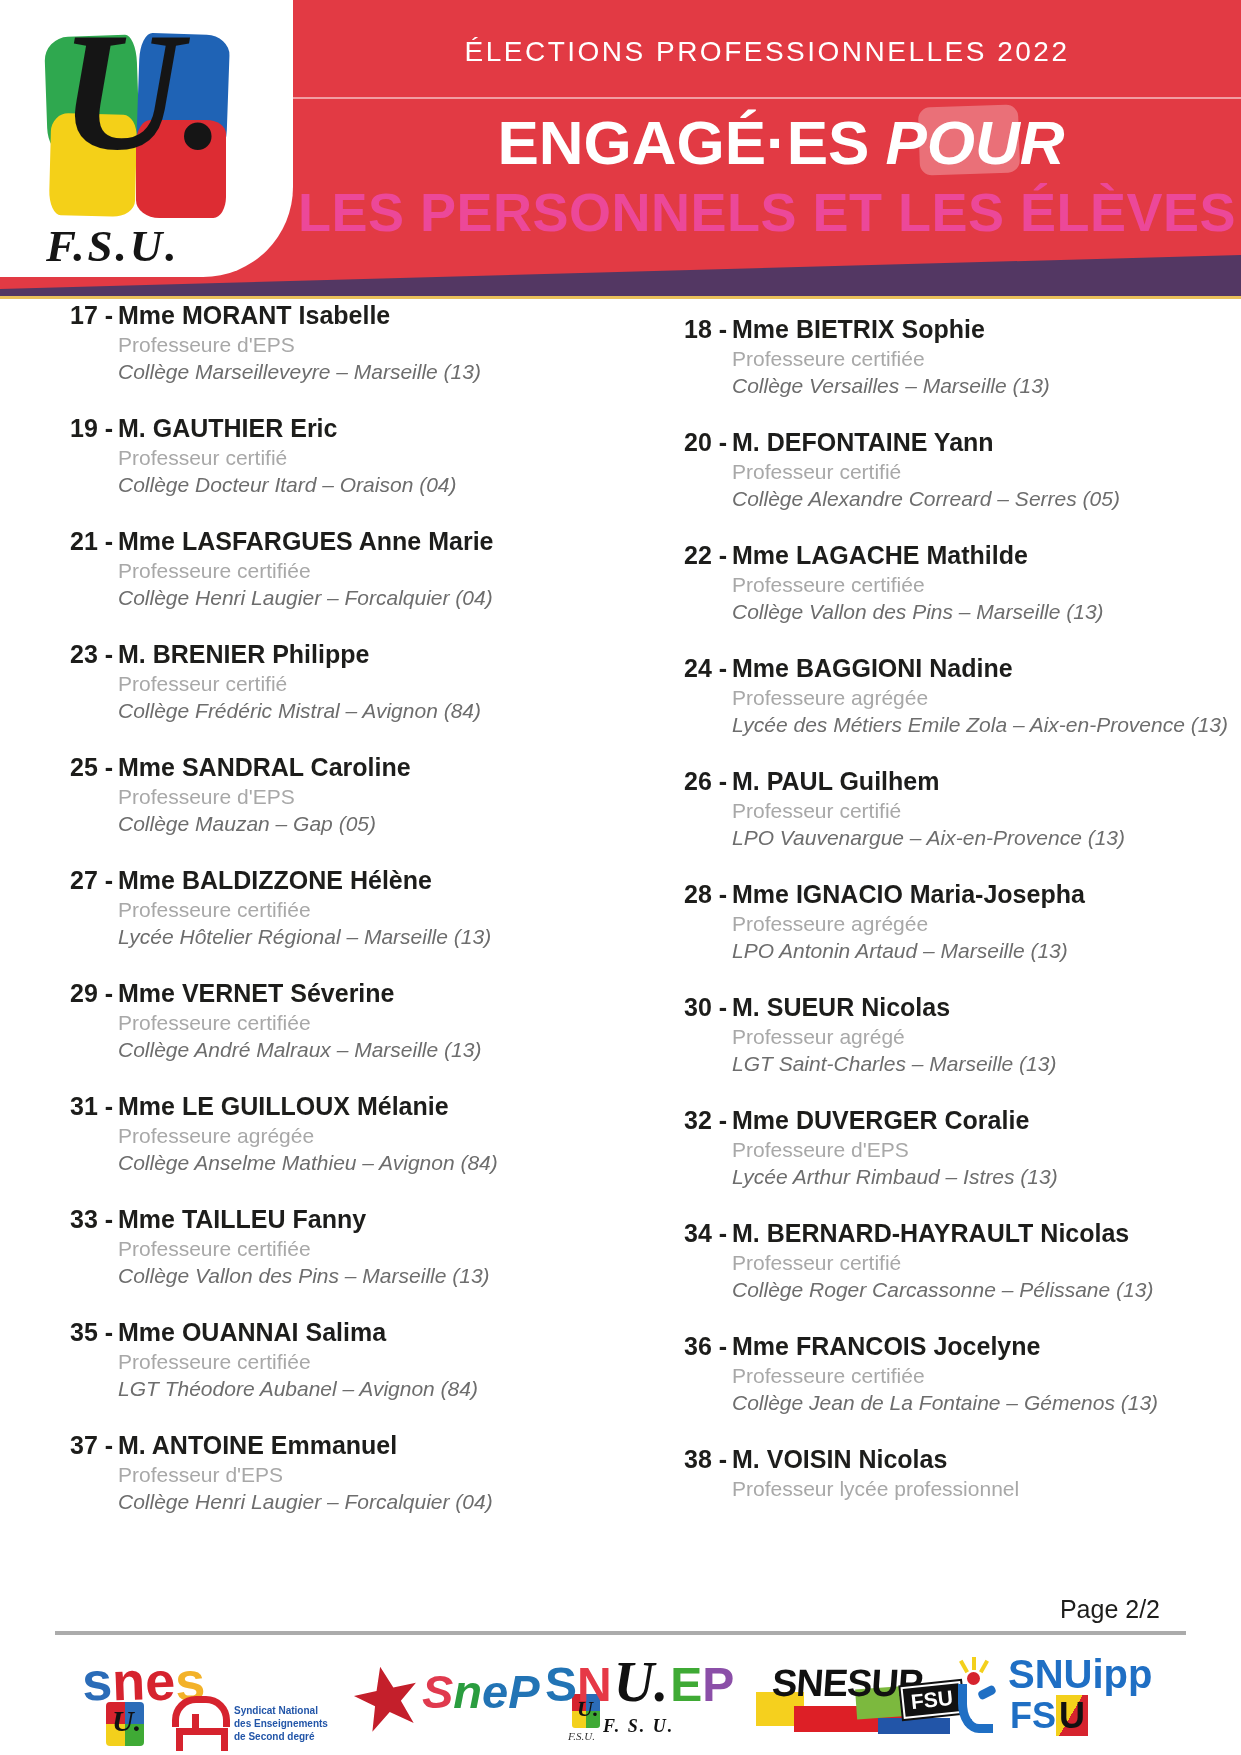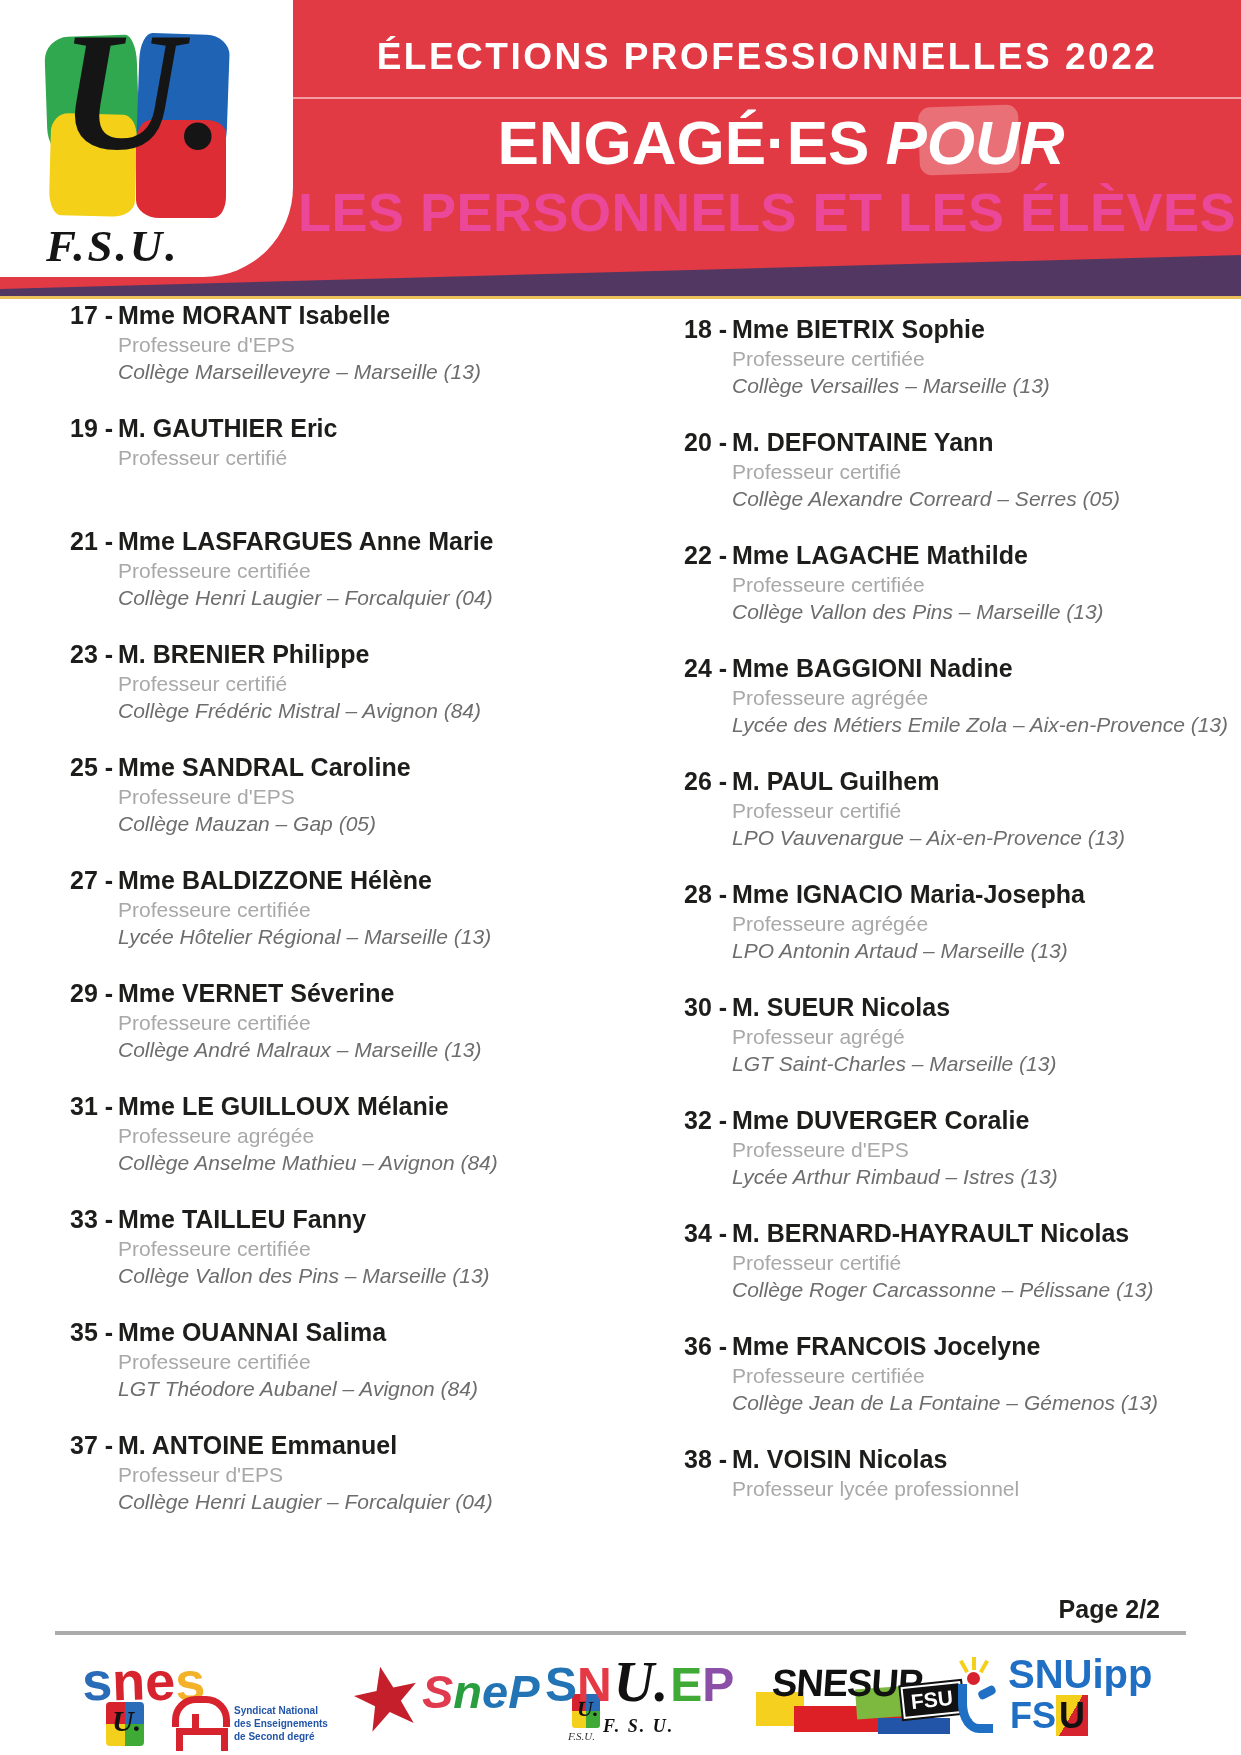--- a/index.html
+++ b/index.html
@@ -5,21 +5,21 @@
   html,body{margin:0;padding:0;background:#ffffff;}
   .sheet{position:relative;width:1241px;height:1755px;background:#fff;overflow:hidden;
          font-family:"Liberation Sans", sans-serif;}
 
   
   .red-band{position:absolute;left:0;top:0;width:1241px;height:296px;background:#e23a44;}
   .purple-wedge{position:absolute;left:0;top:0;width:1241px;height:296px;background:#533763;
     clip-path:polygon(0 289px,1241px 255px,1241px 296px,0 296px);}
   .gold-line{position:absolute;left:0;top:296px;width:1241px;height:3px;background:#e9c05a;}
   .eyebrow{position:absolute;left:293px;right:0;top:36px;text-align:center;color:#fff;
-    font-size:37px;font-weight:700;letter-spacing:2.5px;}
+    font-size:28px;font-weight:400;letter-spacing:2.5px;}
   .hdr-sep{position:absolute;left:293px;right:0;top:97px;height:2px;background:rgba(255,255,255,.5);}
   .title1{position:absolute;left:293px;right:0;top:110px;text-align:center;color:#fff;
     font-size:62px;line-height:1.05;font-weight:700;margin-left:28px;}
   .title1 .pour{position:relative;display:inline-block;margin-left:16px;font-style:italic;font-weight:800;}
   .title1 .pour .hl{position:absolute;left:34px;top:-4px;width:100px;height:68px;
     background:rgba(255,255,255,.28);border-radius:12px;transform:rotate(-2deg);}
   .title1 .pour b{position:relative;font-weight:800;}
   .title2{position:absolute;left:293px;right:0;top:181px;text-align:center;color:#ec4899;
     font-size:54px;font-weight:800;letter-spacing:.5px;}
 
@@ -41,21 +41,21 @@
   .col-left {left:70px; top:300px;}
   .col-right{left:684px;top:314px;}
   .entry{height:113px;}
   .entry .line1{display:flex;align-items:baseline;}
   .entry .num{flex:0 0 48px;font-size:25px;font-weight:700;color:#1d1d1b;line-height:30px;}
   .entry .name{font-size:25px;font-weight:700;color:#1d1d1b;line-height:30px;white-space:nowrap;}
   .entry .role{margin-left:48px;margin-top:2px;font-size:21px;color:#a8a8a8;line-height:26px;}
   .entry .school{margin-left:48px;font-size:21px;font-style:italic;color:#6d6d6d;line-height:27px;}
 
   
-  .page-num{position:absolute;right:81px;top:1595px;font-size:25px;font-weight:700;color:#1d1d1b;}
+  .page-num{position:absolute;right:81px;top:1595px;font-size:25px;font-weight:400;color:#1d1d1b;}
   .footer-divider{position:absolute;left:55px;top:1631px;width:1131px;height:4px;background:#ababab;}
   .logos{position:absolute;left:0;top:1650px;width:1241px;height:105px;}
   .logo{position:absolute;}
   .word span{display:inline-block;}
 
   
   .logo-snes{left:82px;top:4px;width:270px;height:96px;}
   .snes-word{font-size:54px;font-weight:800;line-height:1;}
   .snes-word span{transform:rotate(-2deg);}
   .snes-u{position:absolute;left:24px;top:48px;width:38px;height:44px;
@@ -160,20 +160,21 @@
       <div class="role">Professeure d'EPS</div>
       <div class="school">Collège Marseilleveyre – Marseille (13)</div>
     </div>
 
     <div class="entry">
       <div class="line1">
         <span class="num">19 -</span>
         <span class="name">M. GAUTHIER Eric</span>
       </div>
       <div class="role">Professeur certifié</div>
+      <div class="school">Collège Docteur Itard – Oraison (04)</div>
     </div>
 
     <div class="entry">
       <div class="line1">
         <span class="num">21 -</span>
         <span class="name">Mme LASFARGUES Anne Marie</span>
       </div>
       <div class="role">Professeure certifiée</div>
       <div class="school">Collège Henri Laugier – Forcalquier (04)</div>
     </div>

